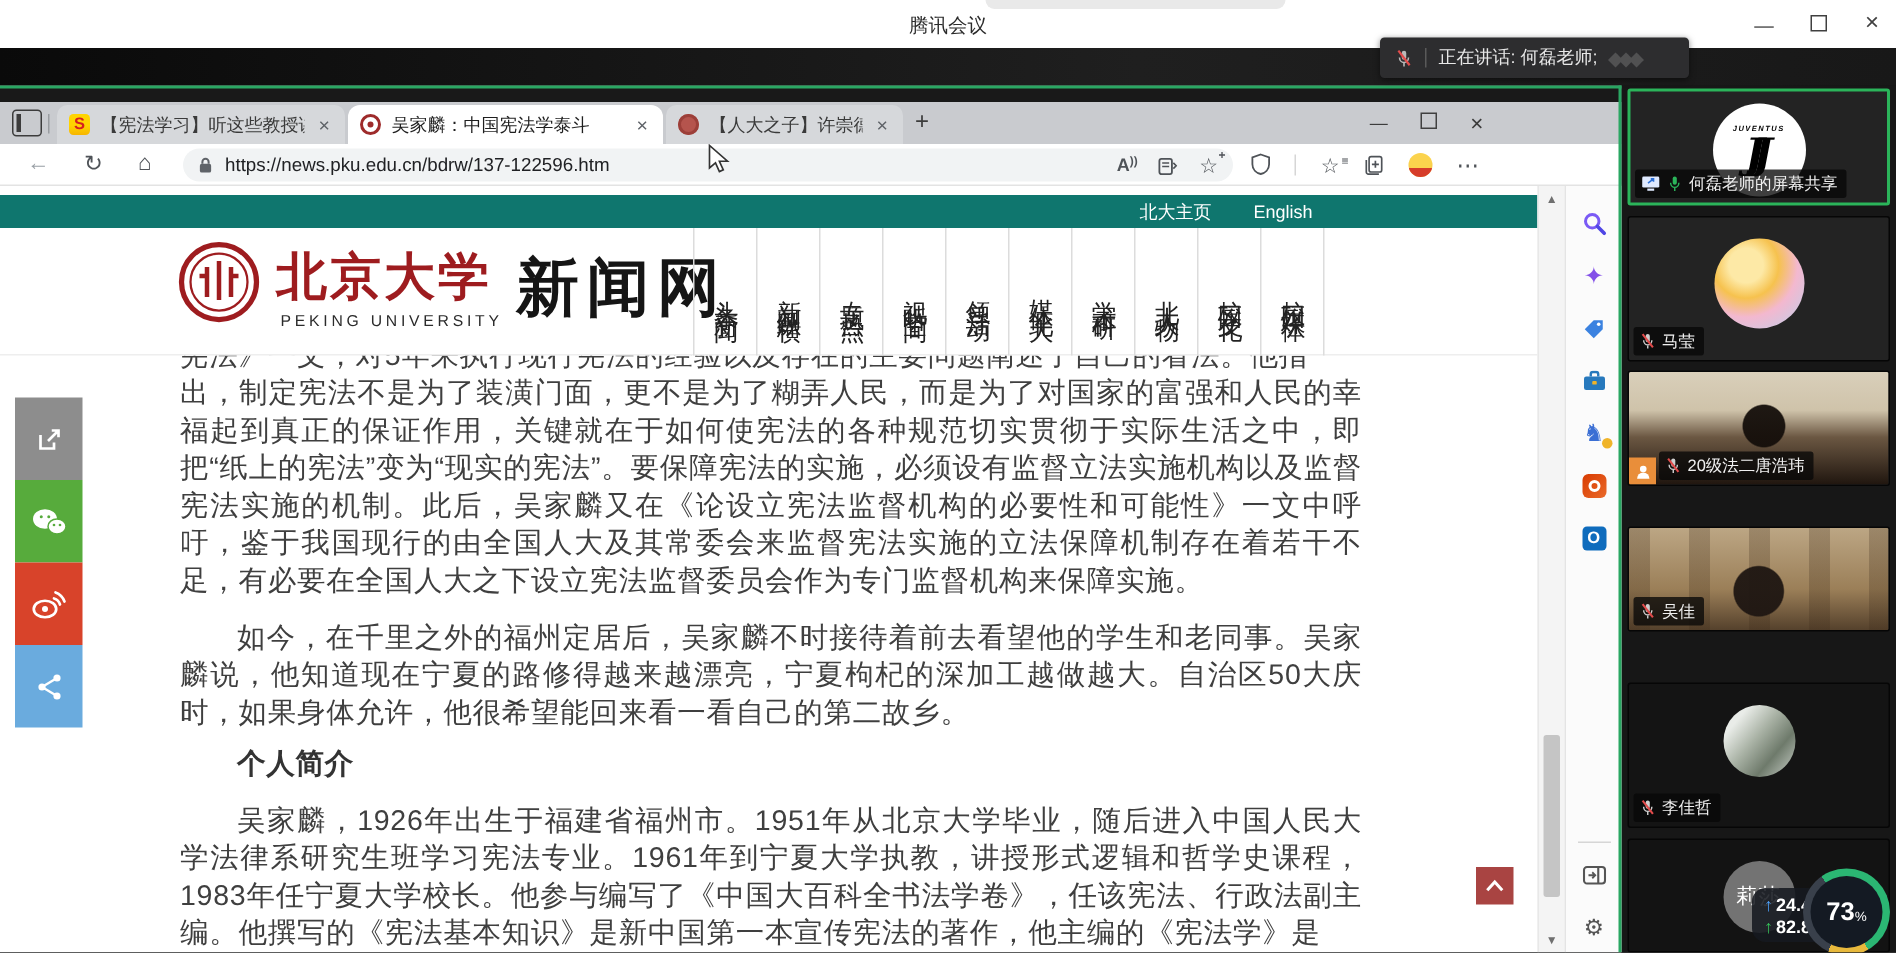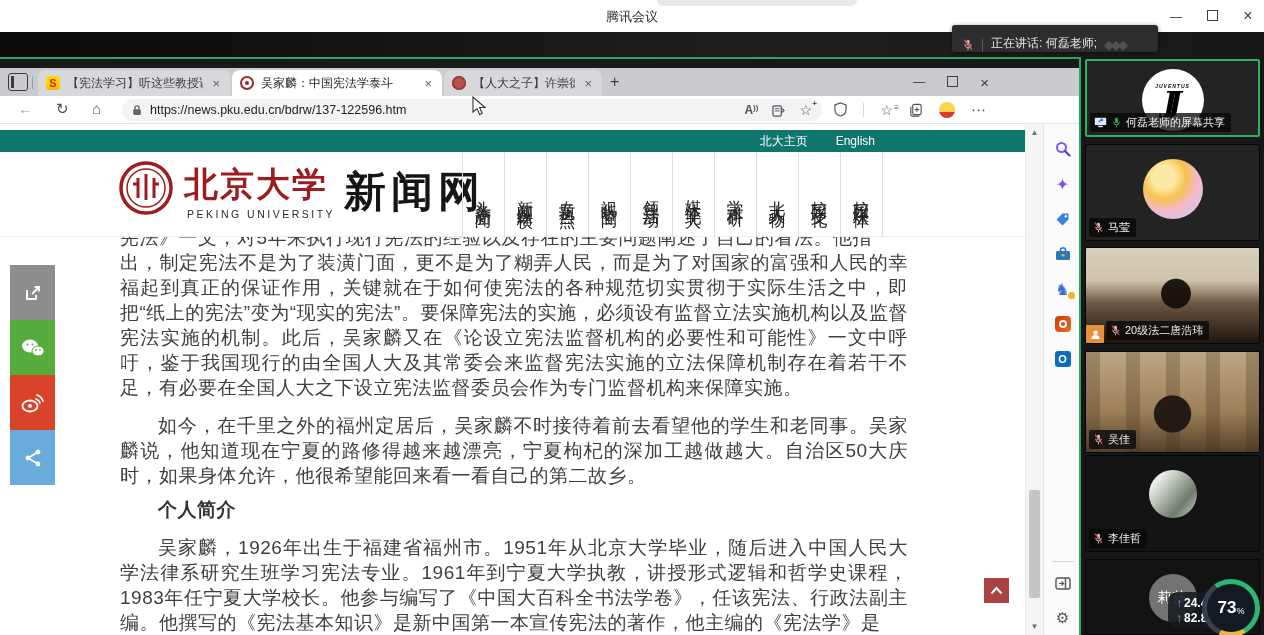--- a/index.html
+++ b/index.html
@@ -9,22 +9,22 @@
   
   .titlebar{position:absolute;left:0;top:0;width:1264px;height:32px;background:#ffffff;}
   .tb-peek{position:absolute;left:657px;top:0;width:200px;height:6px;background:#e9e9e9;border-radius:0 0 6px 6px;}
   .tb-title{position:absolute;left:50%;top:8px;transform:translateX(-50%);font-size:13px;color:#2b2b2b;}
   .tb-controls{position:absolute;right:8px;top:0;height:32px;display:flex;align-items:center;gap:20px;color:#404040;}
   .tbc{font-size:13px;width:16px;text-align:center;cursor:default;}
   .sq{display:inline-block;width:9px;height:9px;border:1.3px solid #404040;}
   .meeting-strip{position:absolute;left:0;top:32px;width:1264px;height:25px;background:linear-gradient(90deg,#0a0a0a,#1f1f1f 60%,#181818);}
 
   
-  .toast{position:absolute;left:952px;top:25px;height:27px;background:#2d2d2f;border-radius:3px;z-index:90;
-         display:flex;align-items:flex-end;padding:0 10px;gap:8px;box-shadow:0 1px 4px rgba(0,0,0,.5);width:186px;}
+  .toast{position:absolute;left:920px;top:25px;height:27px;background:#2d2d2f;border-radius:3px;z-index:90;
+         display:flex;align-items:center;padding:0 10px;gap:8px;box-shadow:0 1px 4px rgba(0,0,0,.5);width:186px;}
   .toast .vline{width:1px;height:13px;background:#5a5a5a;}
   .toast .txt{font-size:12px;color:#e8e8e8;white-space:nowrap;}
   .wmark{display:flex;gap:0px;opacity:.22;margin-left:2px;}
   .wmark span{color:#cfcfcf;font-size:13px;margin-left:-3px;}
 
   
   .browser{position:absolute;left:0;top:57px;width:1081px;height:578px;background:#c9cbcf;}
   .dkgap{position:absolute;left:0;top:0;width:1081px;height:11px;background:#191919;}
   .share-border{position:absolute;left:0;top:57px;width:1079px;height:576px;border-top:2px solid #2aa763;border-right:2px solid #2aa763;z-index:85;pointer-events:none;}
 
@@ -440,40 +440,40 @@
       <svg width="11" height="13" viewBox="0 0 16 18">
         <rect x="6" y="2" width="4" height="8" rx="2" fill="#cfcfcf"></rect>
         <path d="M4 8a4 4.5 0 0 0 8 0" stroke="#cfcfcf" stroke-width="1.4" fill="none"></path>
         <line x1="8" y1="13" x2="8" y2="16" stroke="#cfcfcf" stroke-width="1.4"></line>
         <line x1="3" y1="2" x2="13" y2="15" stroke="#e24b4b" stroke-width="2"></line>
       </svg>
       <span>马莹</span>
     </div>
   </div>
 
-  <div class="tile" style="top:247px;height:97px;">
+  <div class="tile" style="top:247px;height:77px;">
     <div class="vid3"></div>
     <div class="badge">
       <svg width="11" height="11" viewBox="0 0 12 12">
           <circle cx="6" cy="4" r="2.4" fill="#fff"></circle>
           <path d="M1.5 11a4.5 4.5 0 0 1 9 0z" fill="#fff"></path>
         </svg>
     </div>
     <div class="t-label shift">
       <svg width="11" height="13" viewBox="0 0 16 18">
         <rect x="6" y="2" width="4" height="8" rx="2" fill="#cfcfcf"></rect>
         <path d="M4 8a4 4.5 0 0 0 8 0" stroke="#cfcfcf" stroke-width="1.4" fill="none"></path>
         <line x1="8" y1="13" x2="8" y2="16" stroke="#cfcfcf" stroke-width="1.4"></line>
         <line x1="3" y1="2" x2="13" y2="15" stroke="#e24b4b" stroke-width="2"></line>
       </svg>
       <span>20级法二唐浩玮</span>
     </div>
   </div>
 
-  <div class="tile" style="top:351px;height:102px;padding-left:44px;">
+  <div class="tile" style="top:351px;height:70px;padding-left:44px;">
     <div class="vid4"></div>
     <div class="t-label">
       <svg width="11" height="13" viewBox="0 0 16 18">
         <rect x="6" y="2" width="4" height="8" rx="2" fill="#cfcfcf"></rect>
         <path d="M4 8a4 4.5 0 0 0 8 0" stroke="#cfcfcf" stroke-width="1.4" fill="none"></path>
         <line x1="8" y1="13" x2="8" y2="16" stroke="#cfcfcf" stroke-width="1.4"></line>
         <line x1="3" y1="2" x2="13" y2="15" stroke="#e24b4b" stroke-width="2"></line>
       </svg>
       <span>吴佳</span>
     </div>

